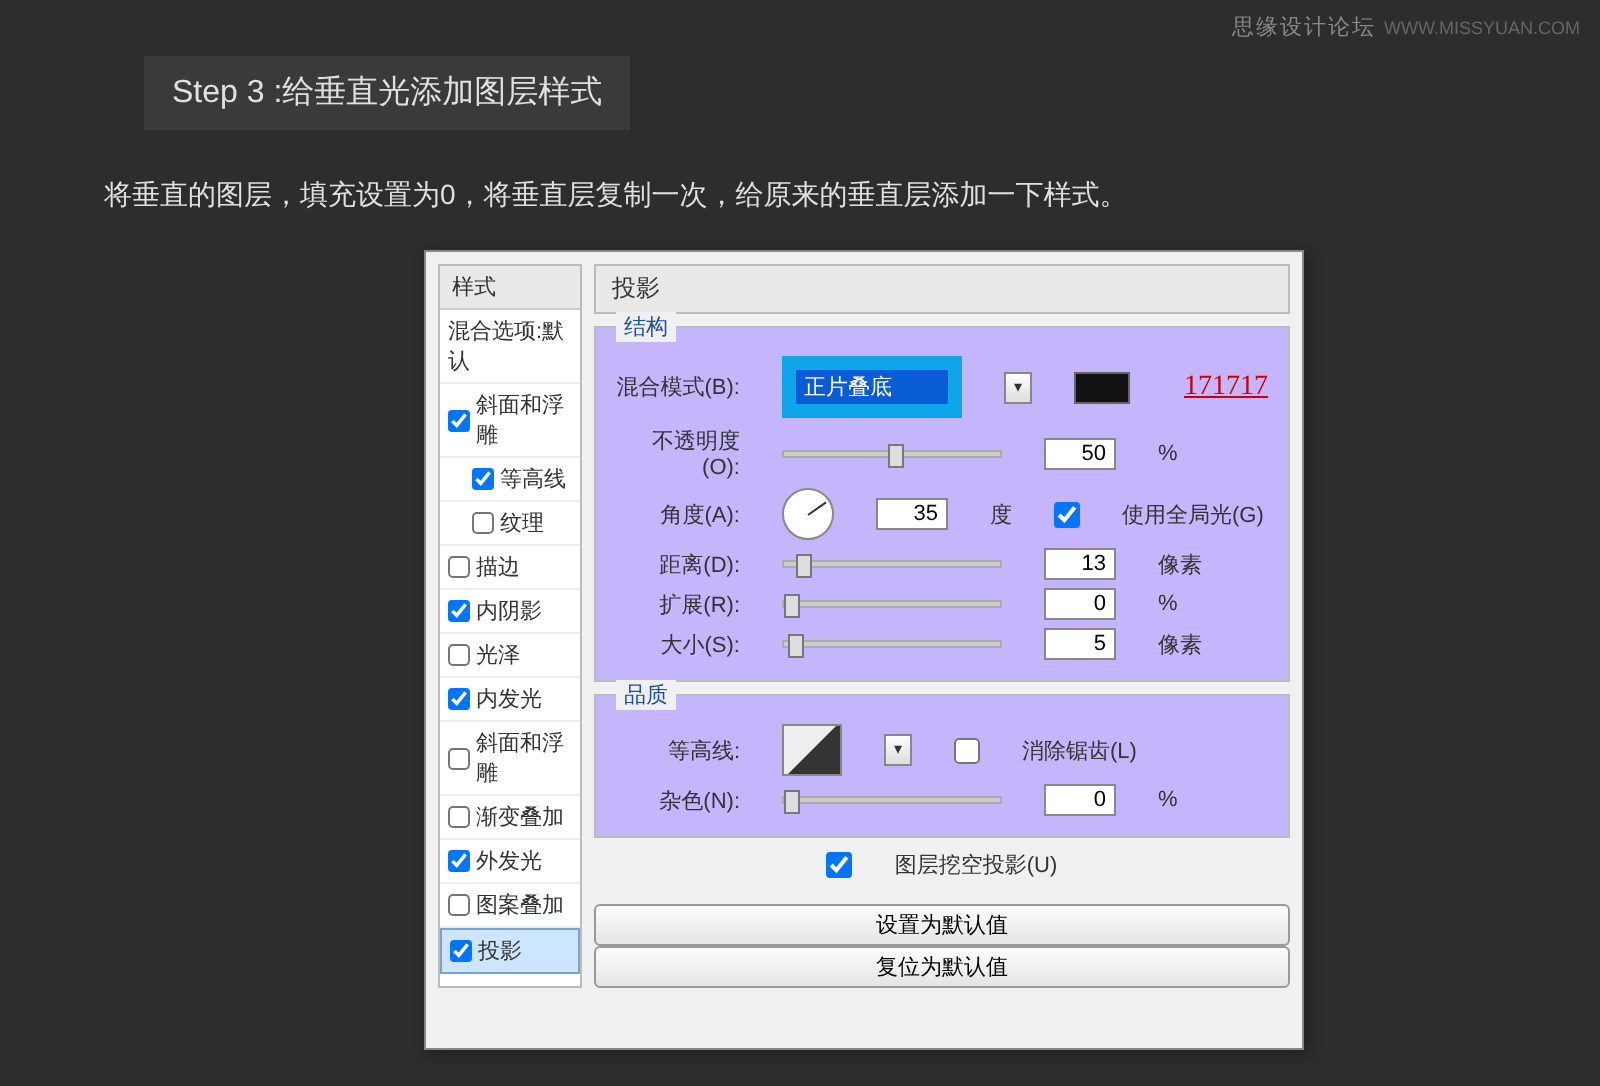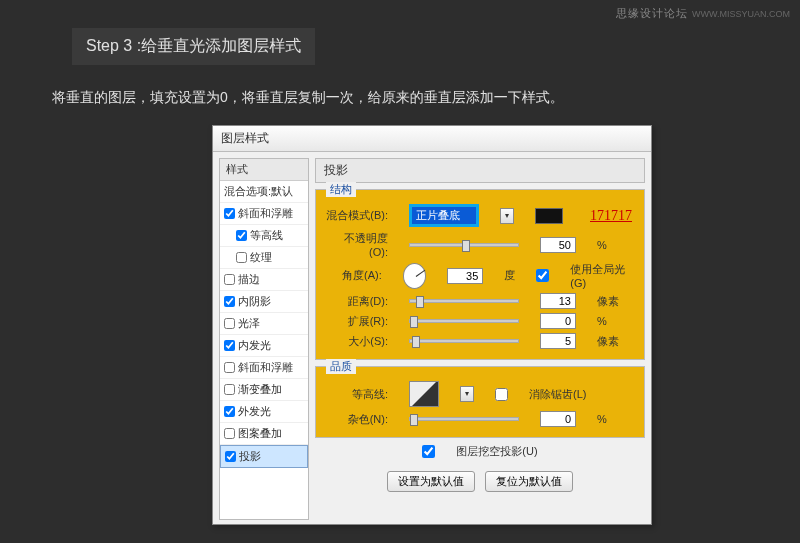--- a/index.html
+++ b/index.html
@@ -74,65 +74,64 @@
     border: 1px solid #bbb;
     background: #e8e8e8;
     padding: 3px 8px;
     font-size: 12px;
   }
   .group {
     border: 1px solid #bbb;
     margin-top: 6px;
     padding: 10px 10px 6px 10px;
     position: relative;
-    background: #eab308;
+    background: #c4b5fd;
   }
   .group-title {
     position: absolute;
     top: -8px; left: 10px;
     background: #f0f0f0;
     padding: 0 4px;
     font-size: 11px;
     color: #1a4ea0;
   }
   .frow { display: flex; align-items: center; margin: 4px 0; font-size: 11px; gap: 21px; }
   .frow .lbl { width: 62px; text-align: right; }
   .blend-select {
     background: #0a5bd6; color: #fff;
-    border: 3px solid #0ea5e9;
+    border: 7px solid #0ea5e9;
     padding: 1px 4px;
-    width: 70px;
+    width: 90px;
     display: inline-block;
   }
   .dd-arrow { width: 14px; height: 16px; border: 1px solid #888; background: linear-gradient(#fdfdfd,#ddd); text-align: center; line-height: 14px; font-size: 8px; }
   .swatch { width: 28px; height: 16px; background: #111; border: 1px solid #666; }
   .hexnote { color: #c00; font-size: 14px; margin-left: 6px; font-family: Georgia, serif; text-decoration: underline; }
   .slider { flex: 1; max-width: 110px; height: 4px; background: #ccc; position: relative; border: 1px solid #aaa; }
   .slider .thumb { position: absolute; top: -4px; width: 8px; height: 12px; background: #ddd; border: 1px solid #777; }
   .numbox { width: 36px; height: 16px; border: 1px solid #888; background: #fff; text-align: right; padding: 0 4px; font-size: 11px; }
   .anglepick { width: 26px; height: 26px; border: 1px solid #888; border-radius: 50%; background: #fff; position: relative; }
   .anglepick .hand { position: absolute; width: 11px; height: 1px; background: #333; top: 12px; left: 12px; transform-origin: left center; transform: rotate(-35deg); }
   .contour { width: 30px; height: 26px; border: 1px solid #888; background: linear-gradient(135deg,#eee 49%, #333 51%); }
-  .btnrow { display: flex; gap: 10px; justify-content: center; margin-top: 8px; }
+  .btnrow { display: flex; justify-content: center; margin-top: 8px; flex-direction: column; }
   .btn { background: linear-gradient(#fdfdfd,#e4e4e4); border: 1px solid #999; padding: 2px 10px; font-size: 11px; border-radius: 3px; }
 </style>
 </head>
 <body>
 
 
 
 <div class="watermark">
   <span>思缘设计论坛</span><span class="url">WWW.MISSYUAN.COM</span>
 </div>
 
 <div class="step-title">Step 3 :给垂直光添加图层样式</div>
 <div class="step-desc">将垂直的图层，填充设置为0，将垂直层复制一次，给原来的垂直层添加一下样式。</div>
 
 <div class="dialog">
-  <div class="dialog-title">图层样式</div>
   <div class="dialog-body">
     <div class="side-panel">
       <div class="hdr">样式</div>
       <div class="row">混合选项:默认</div>
       <div id="side-items">
           <div class="row">
             <input type="checkbox" checked="" style="">
             <span>斜面和浮雕</span>
           </div>
           <div class="row indent">

